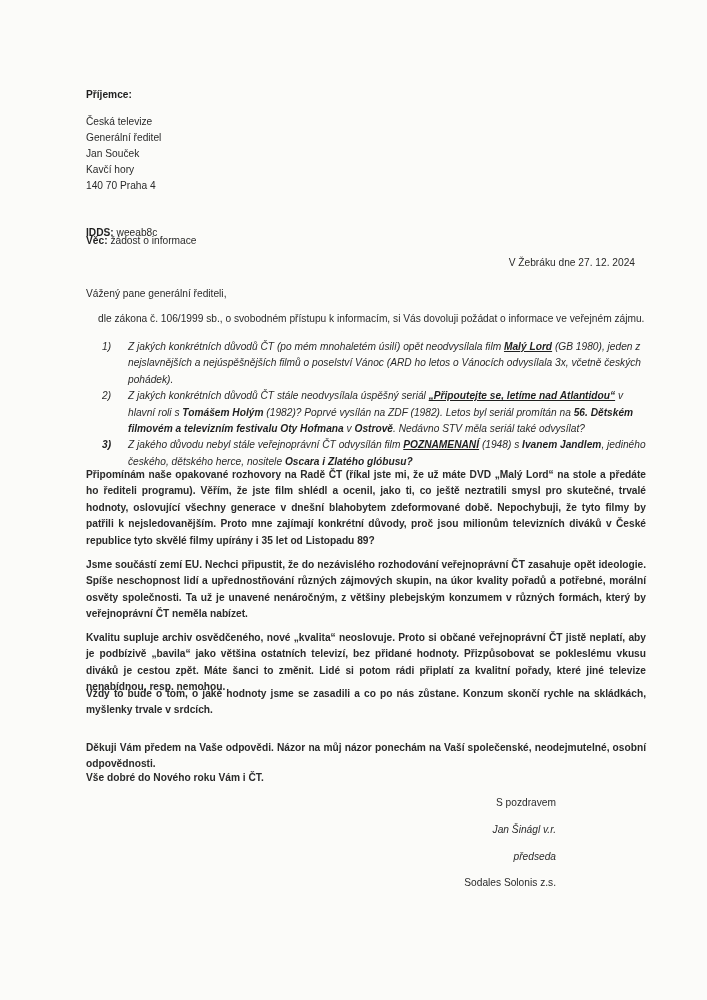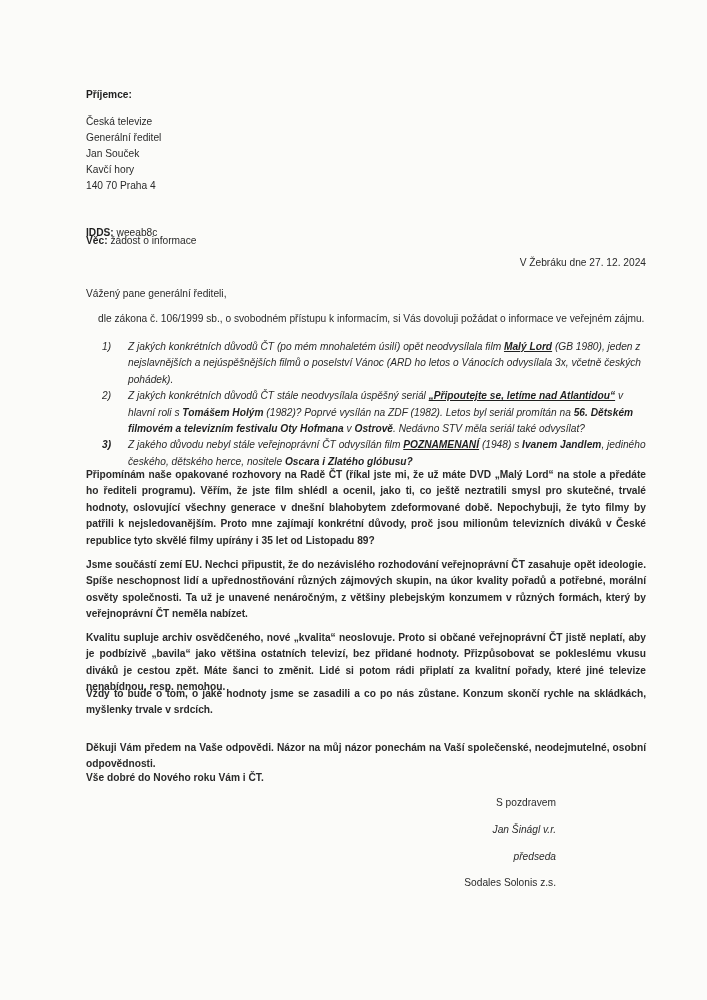--- a/index.html
+++ b/index.html
@@ -8,21 +8,21 @@
     font-family: "Liberation Sans", sans-serif; color: #2a2a2a;
     font-size: 10.2px; line-height: 16.4px; position: relative; overflow: hidden;
   }
   .page { position: absolute; left: 86px; top: 0; width: 560px; }
   .abs { position: absolute; }
   b { font-weight: bold; color: #1f1f1f; }
   .recipient-label { top: 87px; left: 0; }
   .addr { top: 114px; left: 0; line-height: 16px; }
   .idds { top: 197px; left: 0; margin-top: 28px; }
   .subject { top: 233px; left: 0; }
-  .date { top: 255px; right: 0; text-align: right; }
+  .date { top: 255px; right: 11px; text-align: right; }
   .salutation { top: 286px; left: 0; }
   .intro { top: 311px; left: 4px; width: 560px; margin-left: 8px; }
   .qlist { top: 339px; left: 16px; width: 544px; font-style: italic; line-height: 16.4px; }
   .qitem { display: flex; margin-bottom: 0; }
   .qnum { width: 26px; flex: none; }
   .qtext { flex: 1; }
   .u { text-decoration: underline; text-align: center; }
   .para { left: 0; width: 560px; text-align: justify; font-weight: bold; }
   .p1 { top: 467px; }
   .p2 { top: 557px; }

